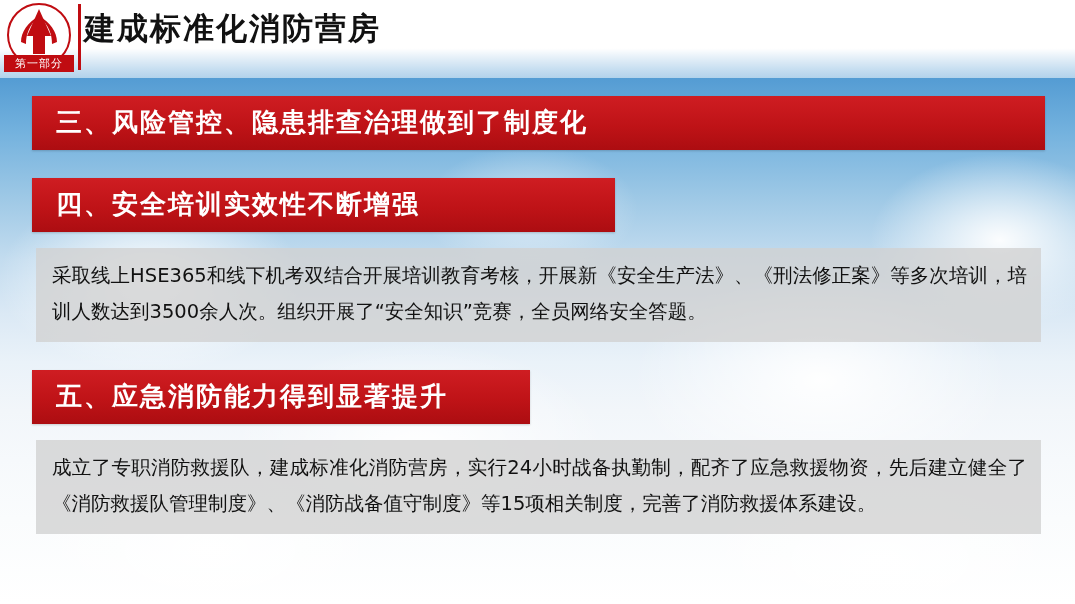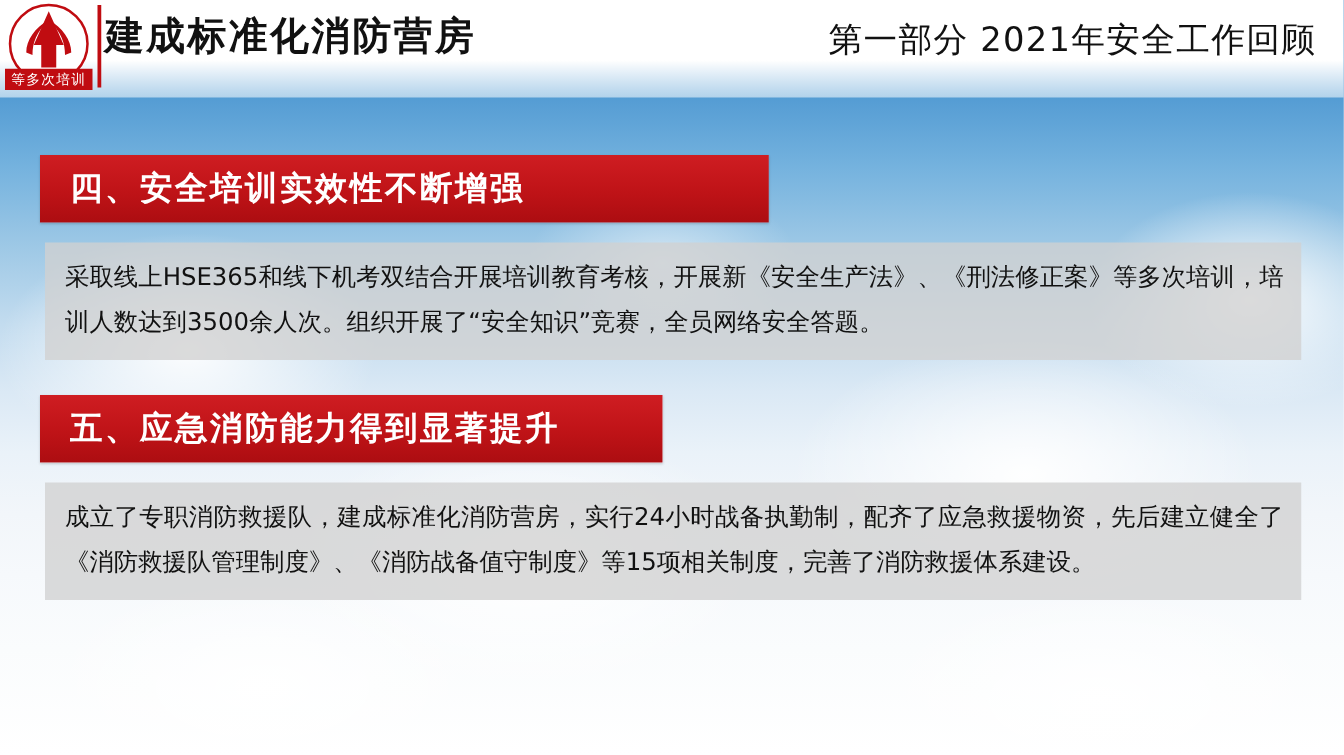--- a/index.html
+++ b/index.html
@@ -164,33 +164,33 @@
     <div class="header-bar"></div>
 
     <div class="logo">
       <svg width="70" height="74" viewBox="0 0 70 74" xmlns="http://www.w3.org/2000/svg">
         <circle cx="35" cy="33" r="31" fill="#ffffff" stroke="#c00c11" stroke-width="2"></circle>
         <path d="M35 7 L47 34 L41 34 L41 52 L29 52 L29 34 L23 34 Z" fill="#c00c11"></path>
         <path d="M17 40 C17 30 24 20 35 14 C25 24 22 32 22 42 Z" fill="#c00c11"></path>
         <path d="M53 40 C53 30 46 20 35 14 C45 24 48 32 48 42 Z" fill="#c00c11"></path>
         <rect x="20" y="54" width="30" height="3" fill="#c00c11"></rect>
       </svg>
-      <div class="logo-text">等多次培训</div>
+      <div class="logo-text">第一部分</div>
     </div>
 
     <div class="header-divider"></div>
 
     <div class="company-name">建成标准化消防营房</div>
-    <div class="section-title">第一部分 2021年安全工作回顾</div>
     <div class="header-accent"></div>
   </div>
 
   <div class="content">
 
     <div class="block">
+      <div class="heading">三、风险管控、隐患排查治理做到了制度化</div>
     </div>
 
     <div class="gap-1"></div>
 
     <div class="block">
       <div class="heading heading-2">四、安全培训实效性不断增强</div>
       <div class="para">采取线上HSE365和线下机考双结合开展培训教育考核，开展新《安全生产法》、《刑法修正案》等多次培训，培训人数达到3500余人次。组织开展了“安全知识”竞赛，全员网络安全答题。</div>
     </div>
 
     <div class="gap-1"></div>

